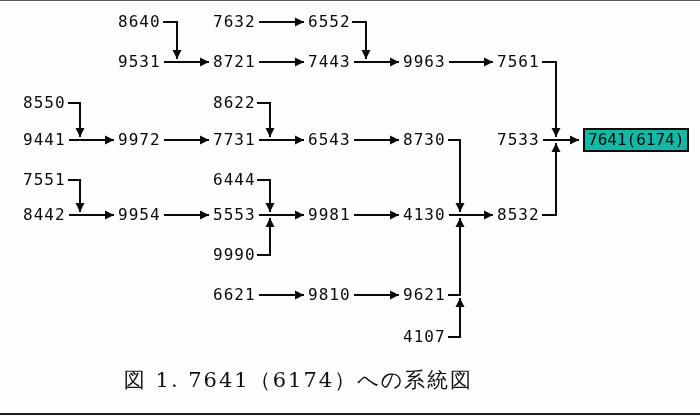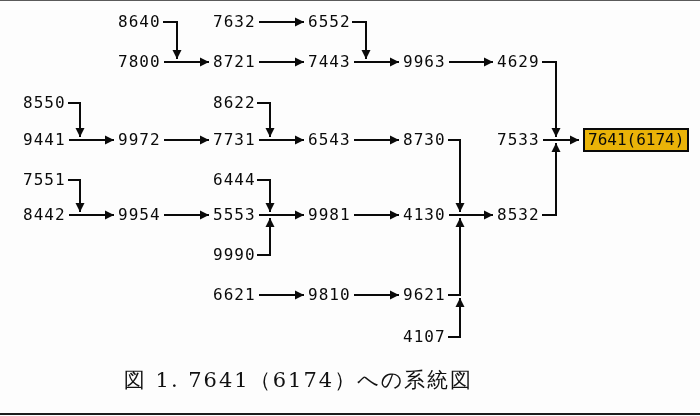--- a/index.html
+++ b/index.html
@@ -10,21 +10,21 @@
   }
   .canvas{position:absolute;left:0;top:0;width:597px;height:416px;}
   .rule{position:absolute;left:0;width:700px;}
   .rule.top{top:0;height:1px;background:#5a5a5a;}
   .rule.bottom{bottom:1px;height:2px;background:#1c1c1c;}
   .node{
     position:absolute;height:20px;line-height:20px;
     font-size:16px;letter-spacing:1px;color:#0a0a0a;white-space:nowrap;
   }
   .result-box{
-    position:absolute;border:2px solid #0a0a0a;background:#eab308;
+    position:absolute;border:2px solid #0a0a0a;background:#14b8a6;
     height:20px;line-height:20px;padding:0 3px;
     font-size:16px;letter-spacing:0;color:#0a0a0a;white-space:nowrap;
   }
   .caption{
     position:absolute;left:0;right:0;top:366px;text-align:center;
     font-family:"DejaVu Serif","Liberation Serif",serif;
     font-size:21px;letter-spacing:2px;color:#111;
   }
   #arrows{position:absolute;left:0;top:0;pointer-events:none;}
   .edge-line{fill:none;stroke:#0a0a0a;stroke-width:2;}
@@ -96,25 +96,25 @@
       <polyline points="448,295 460,295 460,218" class="edge-line"></polyline>
       <polygon points="460,218 455.5,227 464.5,227" class="edge-head"></polygon>
       <polyline points="448,337 460,337 460,298" class="edge-line"></polyline>
       <polygon points="460,298 455.5,307 464.5,307" class="edge-head"></polygon>
     </svg>
 
   <div class="node" style="left:118px;top:12px">8640</div>
   <div class="node" style="left:213px;top:12px">7632</div>
   <div class="node" style="left:308px;top:12px">6552</div>
 
-  <div class="node" style="left:118px;top:52px">7800</div>
+  <div class="node" style="left:118px;top:52px">9531</div>
   <div class="node" style="left:213px;top:52px">8721</div>
   <div class="node" style="left:308px;top:52px">7443</div>
   <div class="node" style="left:403px;top:52px">9963</div>
-  <div class="node" style="left:497px;top:52px">4629</div>
+  <div class="node" style="left:497px;top:52px">7561</div>
 
   <div class="node" style="left:23px;top:93px">8550</div>
   <div class="node" style="left:213px;top:93px">8622</div>
 
   <div class="node" style="left:23px;top:130px">9441</div>
   <div class="node" style="left:118px;top:130px">9972</div>
   <div class="node" style="left:213px;top:130px">7731</div>
   <div class="node" style="left:308px;top:130px">6543</div>
   <div class="node" style="left:403px;top:130px">8730</div>
   <div class="node" style="left:497px;top:130px">7533</div>

